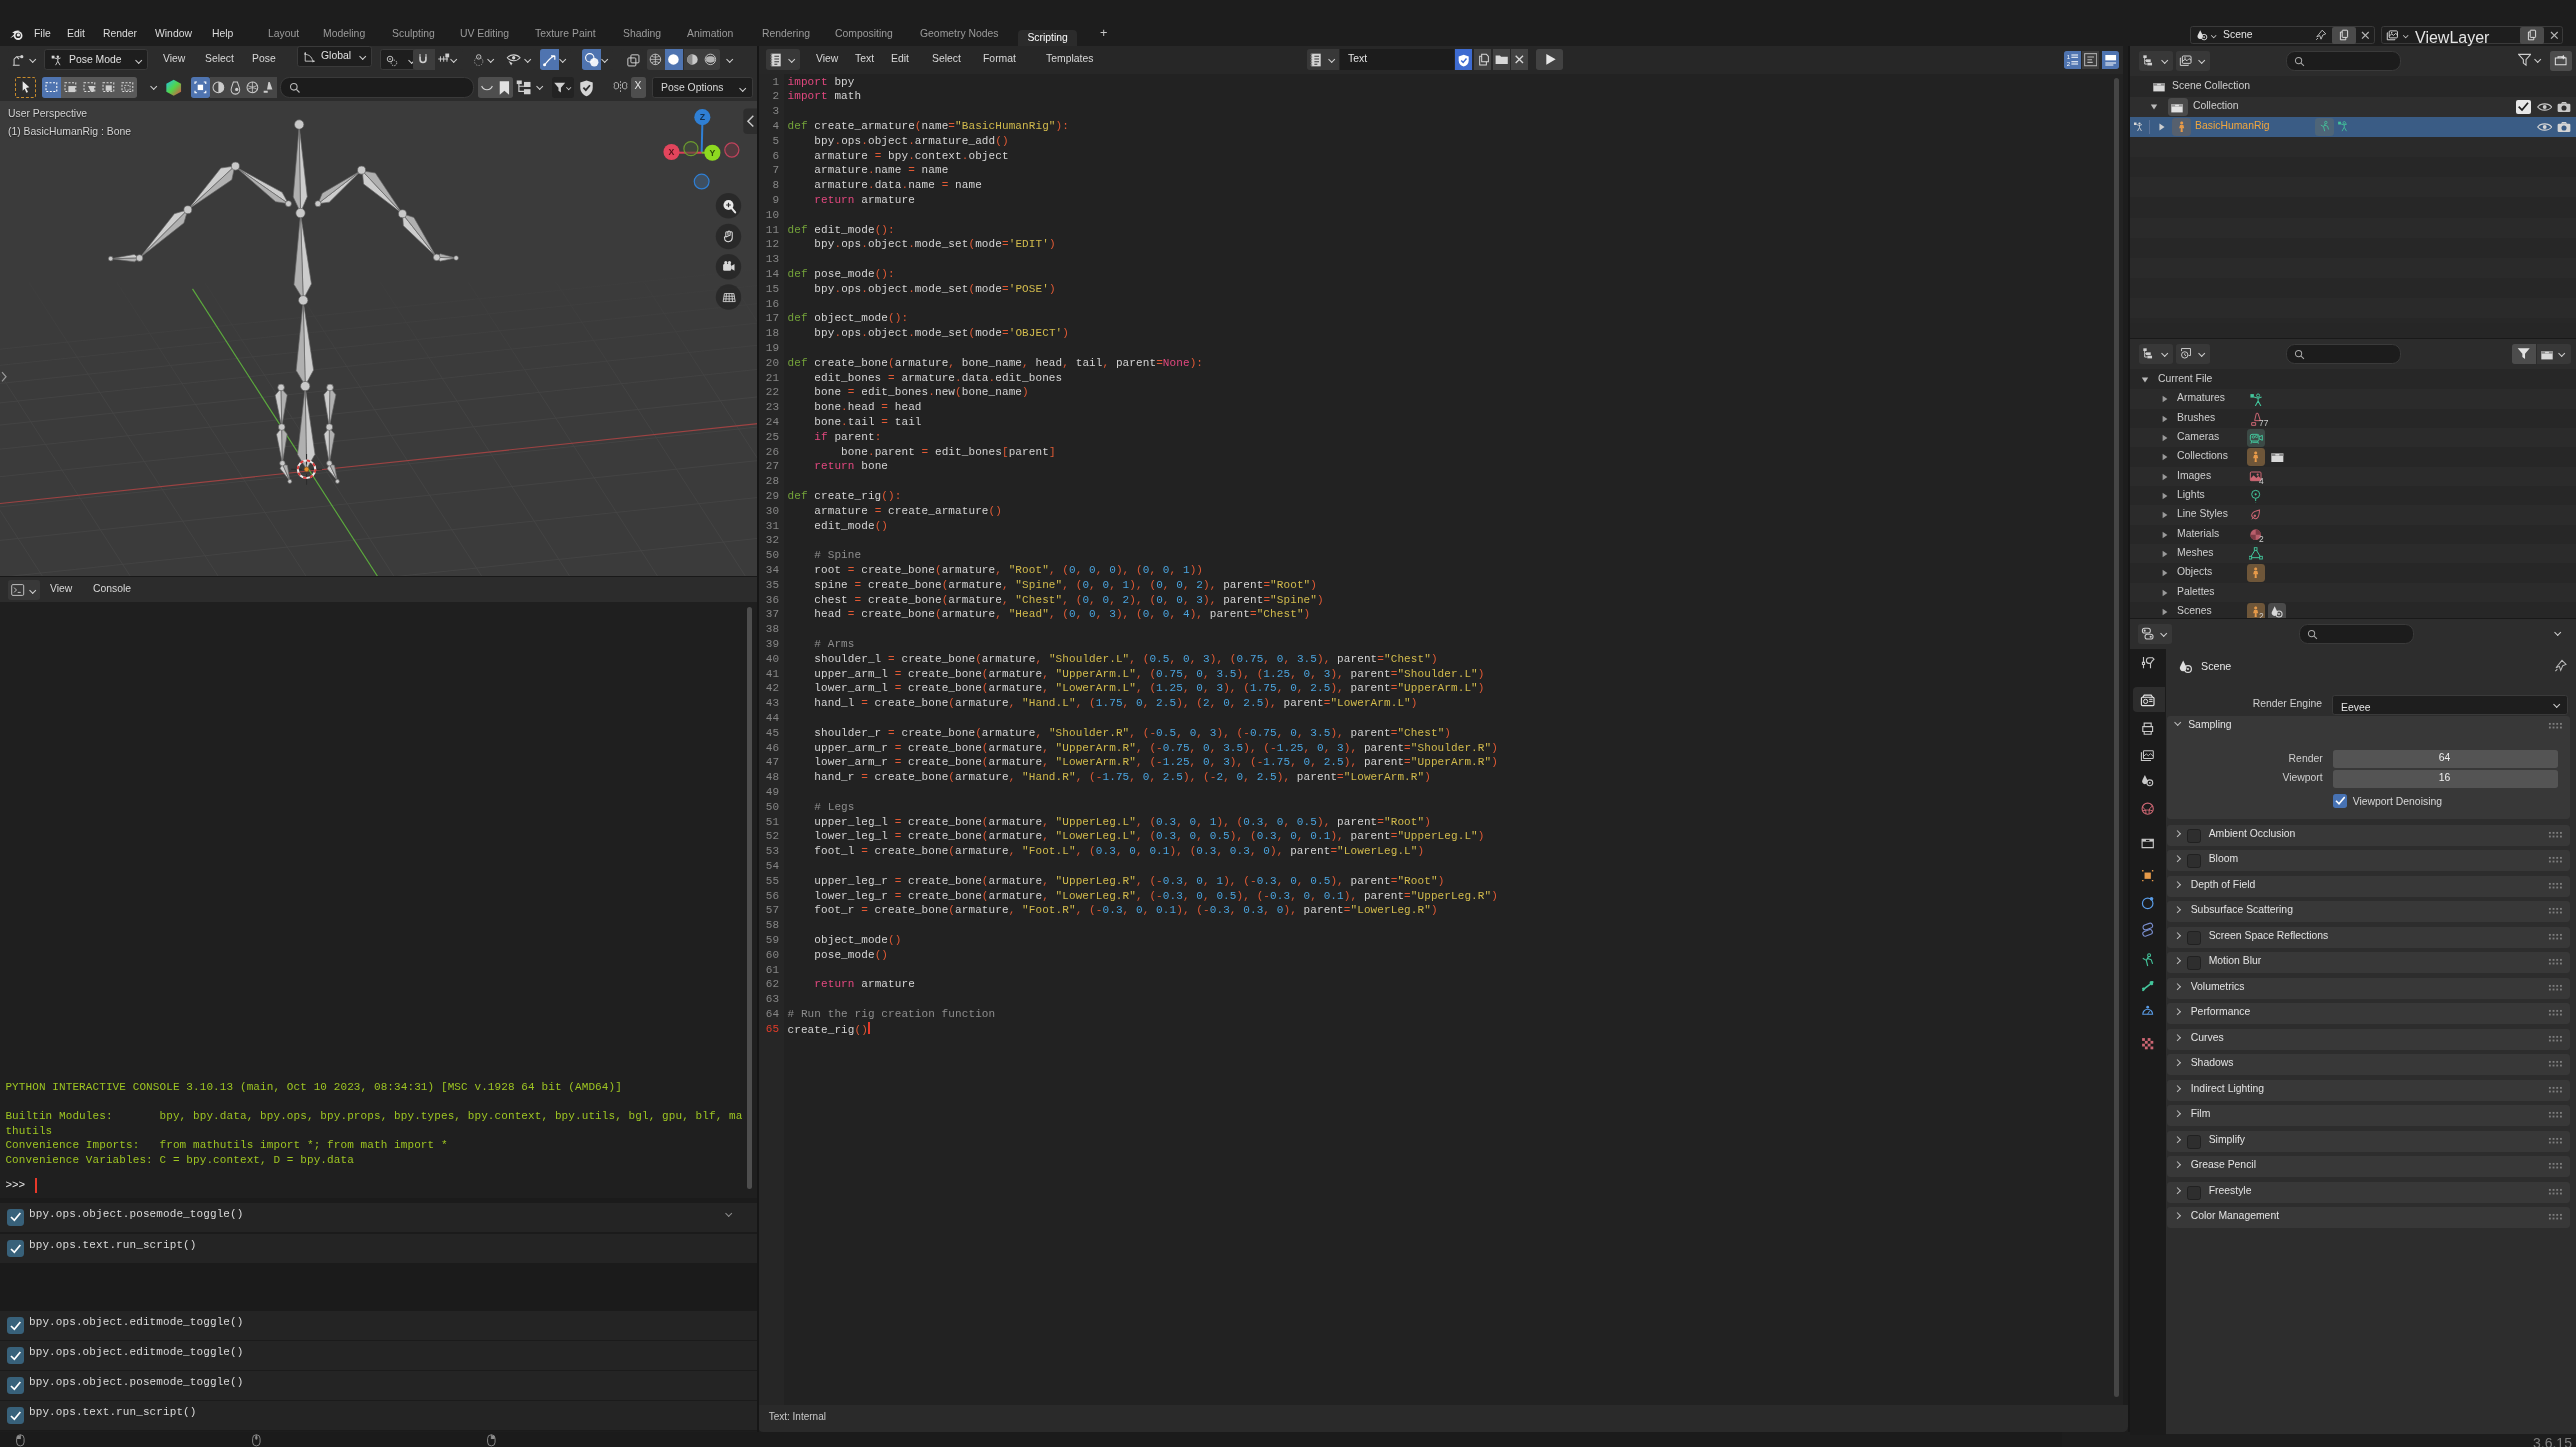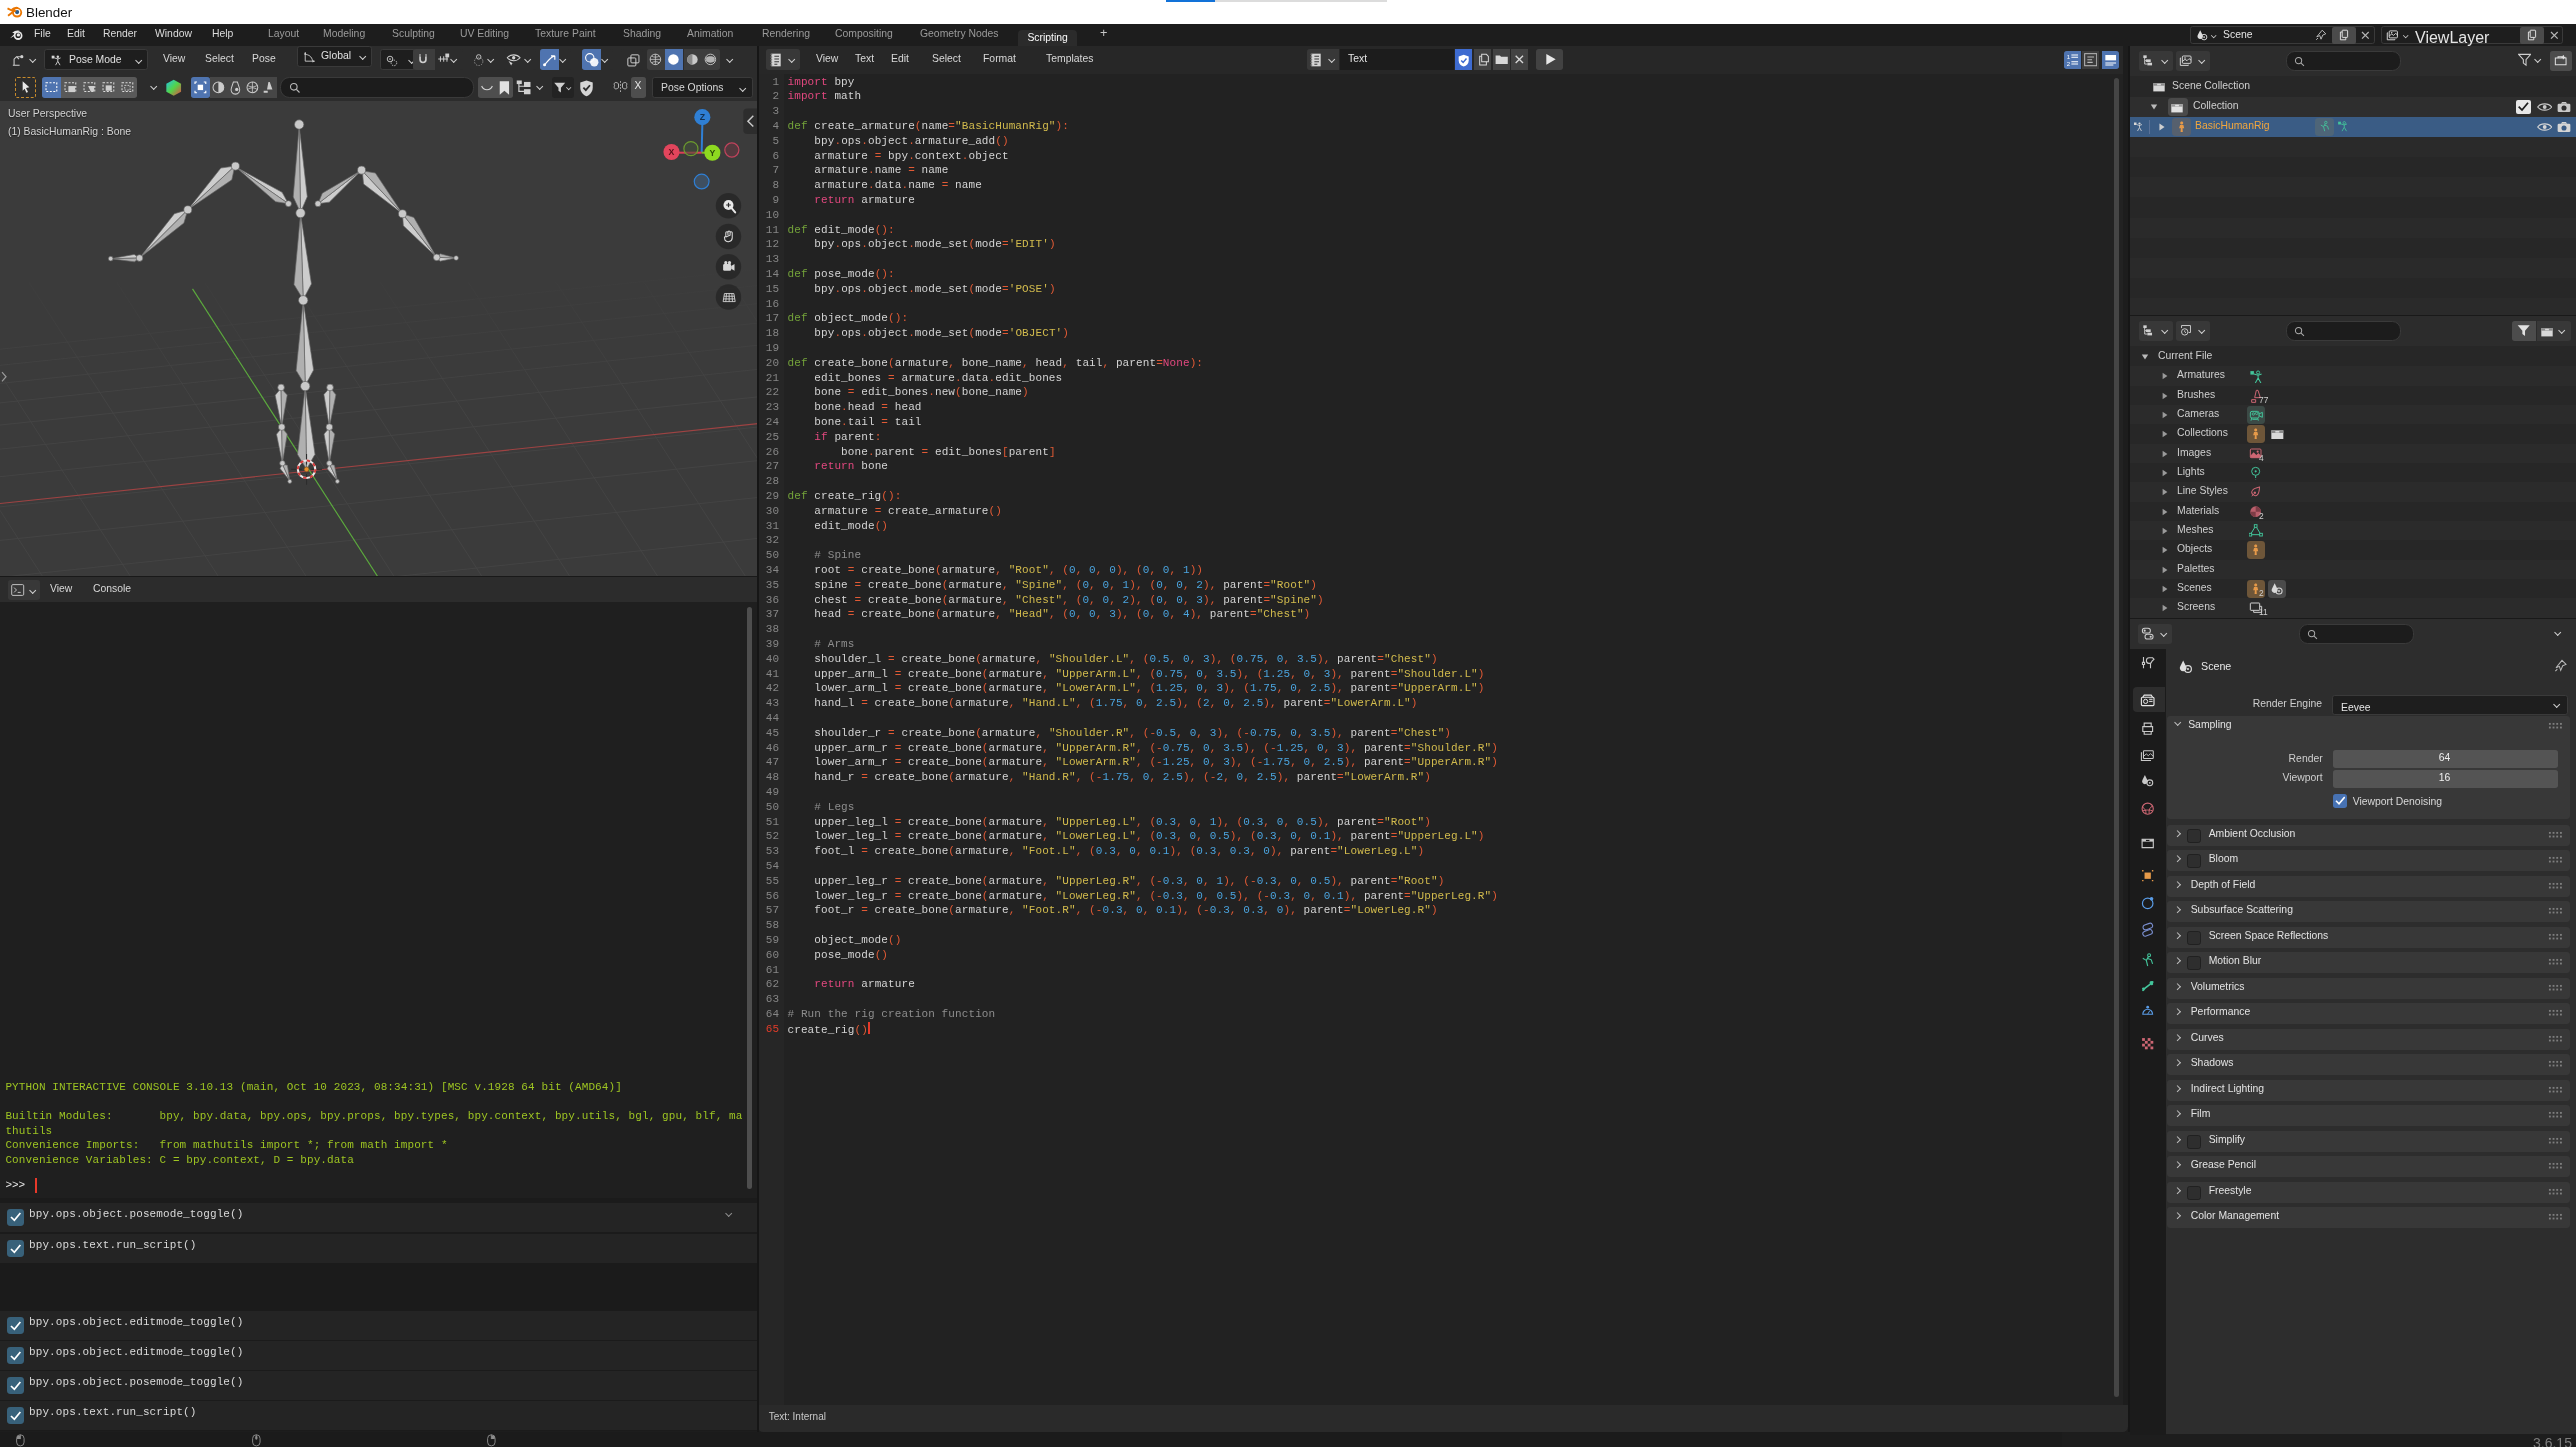--- a/index.html
+++ b/index.html
@@ -65,35 +65,20 @@
 .panel{position:absolute;left:36px;background:#383838;border-radius:3.4px}
 .panel .ttl{position:absolute;left:24px;top:3.4px;color:#e3e3e3;font-size:10.4px}
 .grip{position:absolute;right:6.7px;top:6.7px;width:14.8px;height:8px;
 background-image:radial-gradient(circle,#7e7e7e 1.1px,transparent 1.2px);background-size:3.7px 3.7px}
 .pchk{position:absolute;left:20px;top:4px;width:14px;height:14px;background:#2e2e2e;border:0.7px solid #202020;border-radius:2.7px}
 .parr{position:absolute;left:8.7px;top:6px;width:5.4px;height:5.4px;border-right:1.3px solid #bdbdbd;border-bottom:1.3px solid #bdbdbd;transform:rotate(-45deg)}
 
 #status{left:0;top:1432px;width:2062px;height:16px;background:#1b1b1b;color:#8b8b8b;font-size:14px}
 </style></head><body>
 <div id="stage">
-    <div class="abs" id="titlebar">
-<svg class="abs" style="left:7.4px;top:3.4px" width="17" height="17" viewBox="0 0 64 64">
-<g>
-          <path d="M22 34 L4 48 M22 30 L2 20z" stroke="#ea7600" stroke-width="7" fill="none"></path>
-<path d="M13 24 Q30 10 44 16 L30 28z" fill="#ea7600"></path>
-<circle cx="38" cy="36" r="19" fill="#ea7600"></circle>
-<circle cx="38" cy="35" r="12" fill="#fff"></circle>
-<circle cx="38" cy="34" r="8" fill="#2f5c87"></circle>
-<path d="M4 47 Q20 36 26 22 L36 30z" fill="#ea7600"></path>
-        </g>
-      </svg>
-<span class="tname">Blender</span>
-<div class="abs" style="left:1166px;top:0;width:49px;height:2px;background:#1272d8"></div>
-<div class="abs" style="left:1215px;top:0;width:172px;height:2px;background:#dcdcdc"></div>
-</div>
     <div class="abs" id="menubar">
       <svg class="abs" style="left:8.7px;top:3.4px" width="15.4" height="15.4" viewBox="0 0 64 64">
 <path d="M13 24 Q30 10 44 16 L30 28z M4 47 Q20 36 26 22 L36 30z" fill="#e8e8e8"></path>
 <circle cx="38" cy="36" r="18" fill="#e8e8e8"></circle>
         <circle cx="38" cy="35" r="11" fill="#1d1d1d"></circle>
 <circle cx="39" cy="33" r="7" fill="#e8e8e8"></circle>
       </svg>
       <span class="m" style="left:34px">File</span>
       <span class="m" style="left:67px">Edit</span>
       <span class="m" style="left:103px">Render</span>
@@ -878,21 +863,21 @@
         <div class="orow" style="top:91px;background:#2a2a2a"></div>
         <div class="orow" style="top:111px;background:#272727"></div>
         <div class="orow" style="top:131px;background:#2a2a2a"></div>
         <div class="orow" style="top:152px;background:#272727"></div>
         <div class="orow" style="top:172px;background:#2a2a2a"></div>
         <div class="orow" style="top:192px;background:#272727"></div>
         <div class="orow" style="top:212px;background:#2a2a2a"></div>
         <div class="orow" style="top:232px;background:#272727"></div>
         <div class="orow" style="top:252px;background:#2a2a2a"></div>
       </div>
-      <div class="abs" style="left:0;top:269px;width:446px;height:232px;background:#272727;border-top:1.3px solid #191919">
+      <div class="abs" style="left:0;top:292px;width:446px;height:232px;background:#272727;border-top:1.3px solid #191919">
         <div class="abs hdr" style="left:0;top:0;width:446px;height:29.5px">
 <div class="abs" style="left:8.7px;top:4.7px;width:34px;height:20px;background:#383838;border-radius:2.7px">
 <svg style="position:absolute;left:3.4px;top:3.4px" width="13.4" height="13.4" viewBox="0 0 20 20">
               <rect x="2" y="2" width="5" height="4" fill="#d0d0d0"></rect>
               <rect x="6" y="8" width="7" height="4" fill="#d0d0d0"></rect>
               <path d="M4 6 V10 H6 M4 10 V15 H8" stroke="#d0d0d0" stroke-width="1.4" fill="none"></path>
               <rect x="8" y="13" width="7" height="4" fill="#d0d0d0"></rect>
             </svg>
 <span class="chev" style="position:absolute;left:23px;top:7.4px"></span>
           </div>

